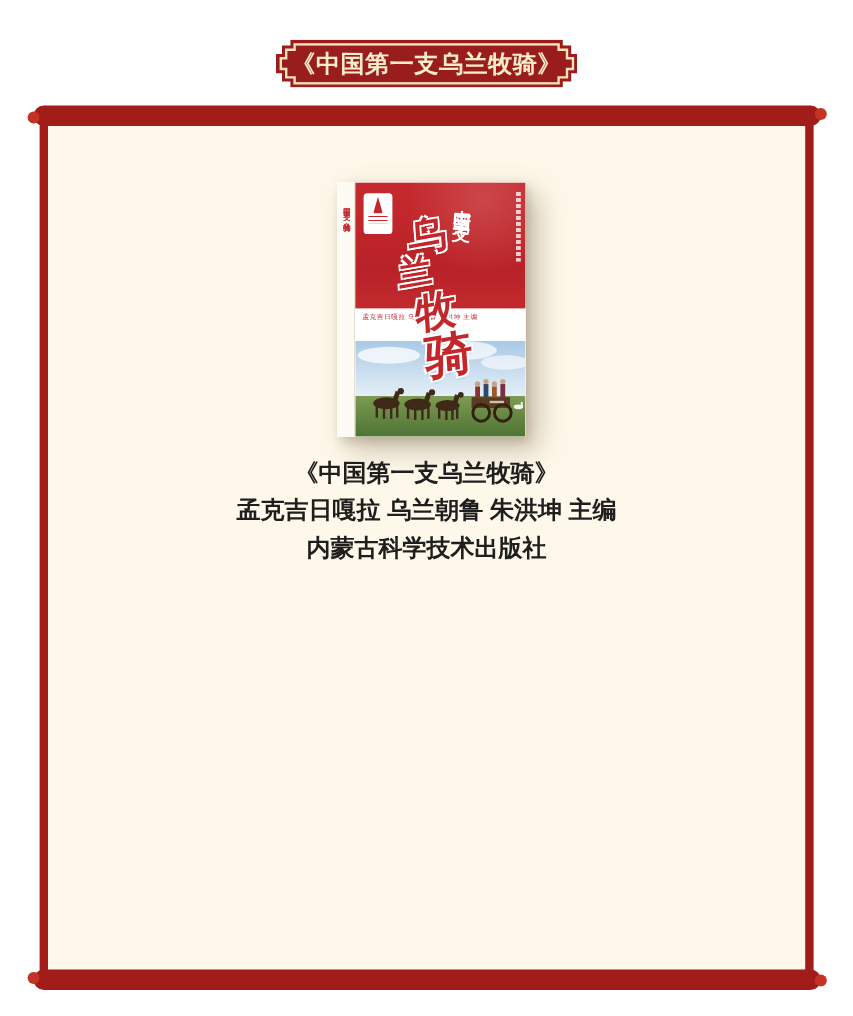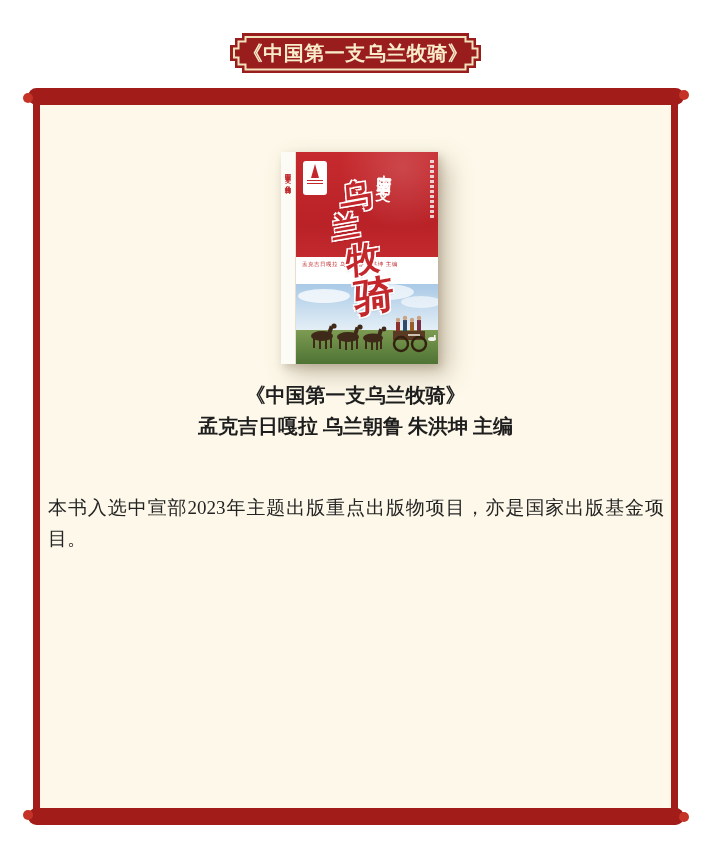--- a/index.html
+++ b/index.html
@@ -1,18 +1,18 @@
 <!DOCTYPE html>
 <html><head>
 <meta charset="utf-8">
 <style>
   html,body{margin:0;padding:0;background:#ffffff;}
   .page{
     position:relative;width:711px;height:847px;background:#ffffff;
-    font-family:Liberation Serif, serif;
+    font-family:Liberation Sans, sans-serif;
     overflow:hidden;
   }
   
   .banner{position:absolute;left:230px;top:33px;width:251px;height:40px;}
   .plaque-clip{
     clip-path:polygon(0 12px,5px 12px,5px 5px,12px 5px,12px 0,
       calc(100% - 12px) 0,calc(100% - 12px) 5px,calc(100% - 5px) 5px,calc(100% - 5px) 12px,100% 12px,
       100% calc(100% - 12px),calc(100% - 5px) calc(100% - 12px),calc(100% - 5px) calc(100% - 5px),
       calc(100% - 12px) calc(100% - 5px),calc(100% - 12px) 100%,
       12px 100%,12px calc(100% - 5px),5px calc(100% - 5px),5px calc(100% - 12px),0 calc(100% - 12px));
@@ -181,19 +181,19 @@
               <rect x="138" y="51" width="1.6" height="4"></rect>
           </g>
         </svg>
       </div>
     </div>
   </div>
 
   <div class="caption">
     <div>《中国第一支乌兰牧骑》</div>
     <div>孟克吉日嘎拉 乌兰朝鲁 朱洪坤 主编</div>
+    <div>内蒙古科学技术出版社</div>
   </div>
 
   <div class="body-text">
-    <p class="para">本书入选中宣部2023年主题出版重点出版物项目，亦是国家出版基金项目。</p>
   </div>
 
 </div>
 
 </body></html>

